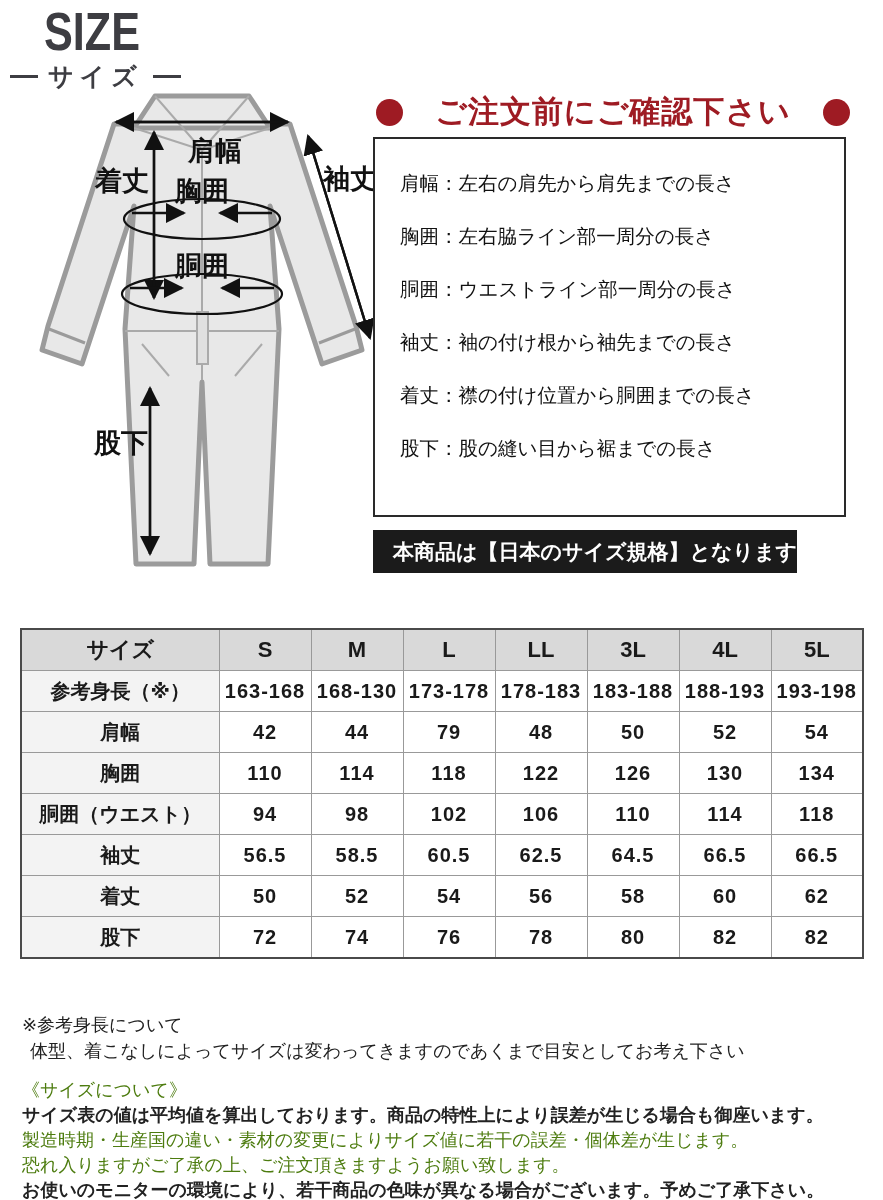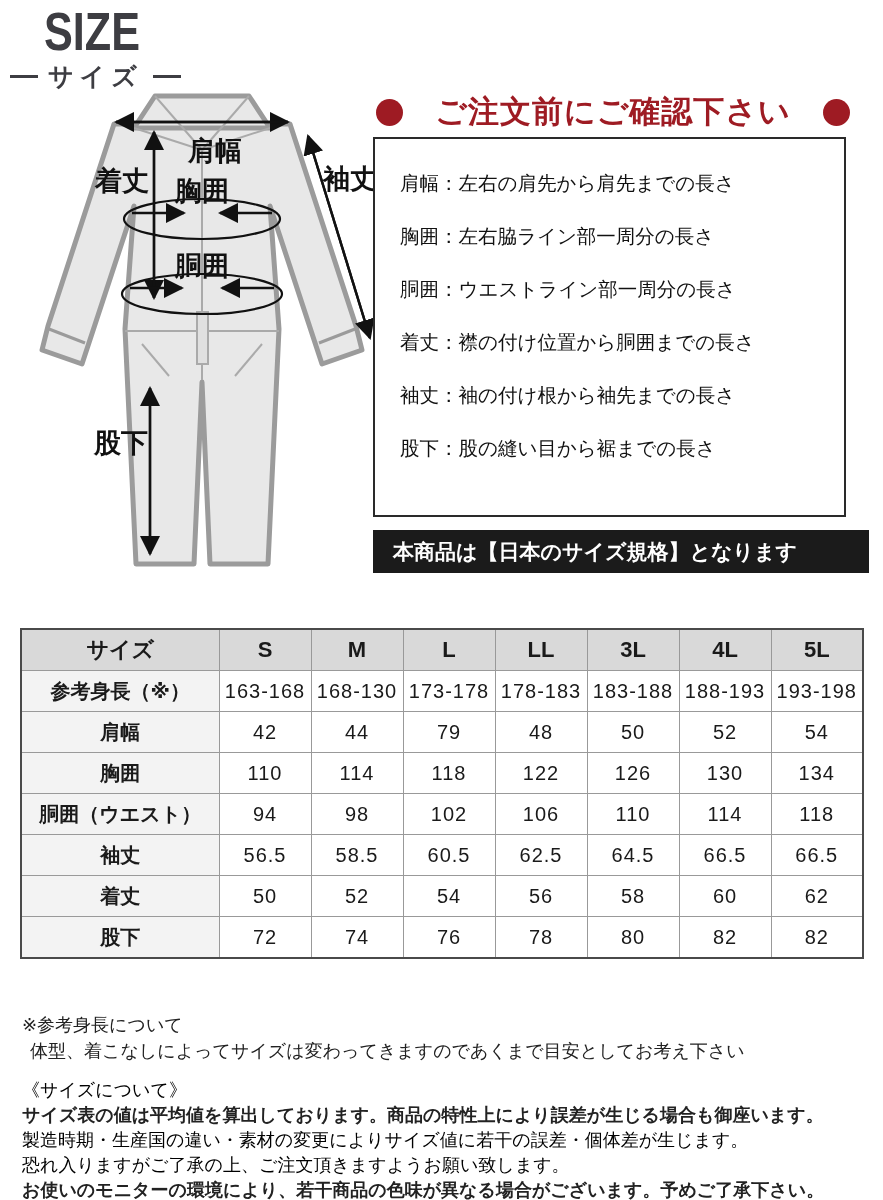--- a/index.html
+++ b/index.html
@@ -20,39 +20,39 @@
   
   .confirm-title{position:absolute;left:378px;top:92px;width:470px;height:40px;
     display:flex;align-items:center;justify-content:center;gap:32px;}
   .confirm-title .t{font-size:31px;font-weight:800;color:#9e1b23;letter-spacing:1px;white-space:nowrap;}
   .red-dot{width:27px;height:27px;border-radius:50%;background:#9e1b23;flex:0 0 auto;}
   .confirm-box{position:absolute;left:373px;top:137px;width:473px;height:380px;
     border:2px solid #2a2a2a;background:#fff;box-sizing:border-box;padding:18px 0 0 25px;}
   .confirm-box .item{height:53px;line-height:53px;font-size:19.5px;color:#111;white-space:nowrap;}
 
   
-  .jp-banner{position:absolute;left:373px;top:530px;width:496px;height:43px;background:#1b1b1b;
+  .jp-banner{position:absolute;left:373px;top:530px;width:424px;height:43px;background:#1b1b1b;
     color:#fff;font-size:21px;font-weight:700;line-height:43px;padding-left:20px;box-sizing:border-box;white-space:nowrap;}
 
   
   .size-table{position:absolute;left:20px;top:628px;width:842px;border-collapse:collapse;
     table-layout:fixed;border:2px solid #4a4a4a;}
   .size-table th,.size-table td{border:1px solid #999;height:40px;text-align:center;
     vertical-align:middle;padding:0;font-size:20px;}
   .size-table thead th{background:#d9d9d9;font-size:22px;font-weight:700;}
   .size-table tbody th{background:#f3f3f3;font-weight:700;font-size:20px;}
-  .size-table td{background:#fff;font-weight:400;letter-spacing:1px;}
+  .size-table td{background:#fff;font-weight:700;letter-spacing:1px;}
   .col-label{width:198px;}
   .col-size{width:92px;}
 
   
   .notes1{position:absolute;left:22px;top:1012px;font-size:18px;line-height:26px;color:#222;}
   .notes1 .indent{padding-left:8px;text-align:right;}
   .notes2{position:absolute;left:22px;top:1078px;font-size:18px;line-height:25px;}
-  .note-red{color:#000000;}
+  .note-red{color:#4d7c0f;}
   .note-black{color:#222;font-weight:bold;}
   .nowrap{white-space:nowrap;}
 </style>
 </head>
 <body>
 
 <div class="page">
 
   <div class="size-head">SIZE</div>
   <div class="size-sub">
@@ -126,22 +126,22 @@
 
   <div class="confirm-title">
     <span class="red-dot"></span>
     <span class="t">ご注文前にご確認下さい</span>
     <span class="red-dot"></span>
   </div>
   <div class="confirm-box">
     <div class="item">肩幅：左右の肩先から肩先までの長さ</div>
     <div class="item">胸囲：左右脇ライン部一周分の長さ</div>
     <div class="item">胴囲：ウエストライン部一周分の長さ</div>
+    <div class="item">袖丈：袖の付け根から袖先までの長さ</div>
     <div class="item">着丈：襟の付け位置から胴囲までの長さ</div>
-    <div class="item">袖丈：袖の付け根から袖先までの長さ</div>
     <div class="item">股下：股の縫い目から裾までの長さ</div>
   </div>
 
   <div class="jp-banner">本商品は【日本のサイズ規格】となります</div>
 
   <table class="size-table">
     <colgroup>
       <col class="col-label">
         <col class="col-size">
         <col class="col-size">

